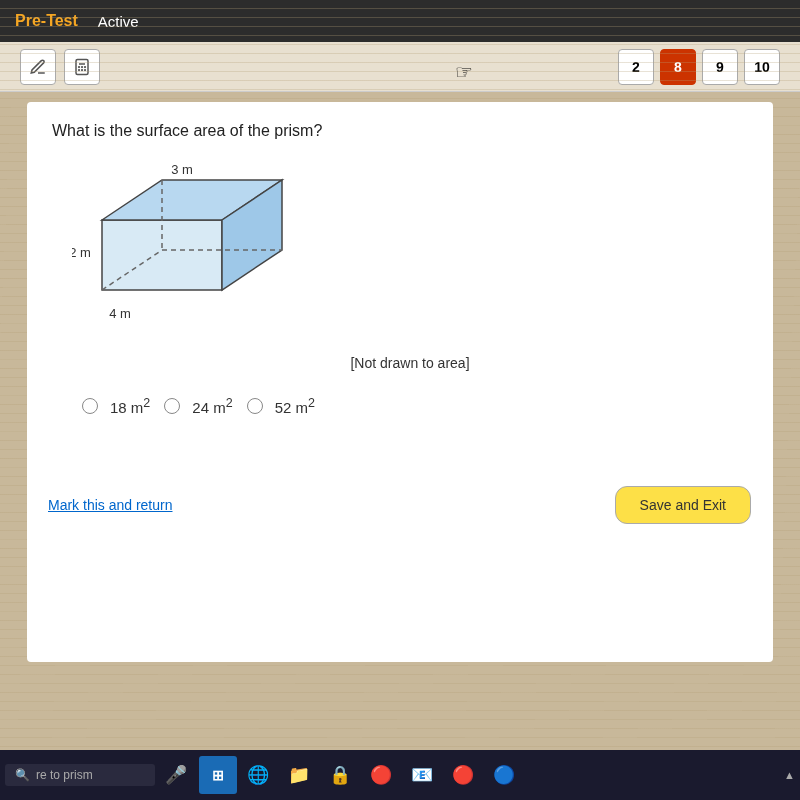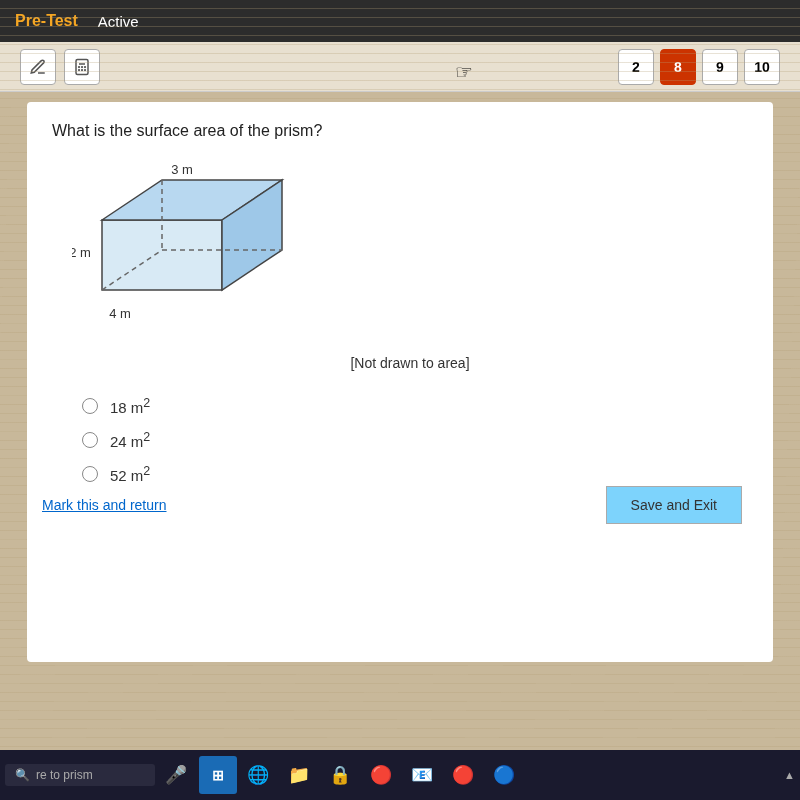--- a/index.html
+++ b/index.html
@@ -141,21 +141,20 @@
     .not-to-scale {
       text-align: center;
       color: #333;
       font-size: 14px;
       margin-bottom: 25px;
       margin-left: 20px;
     }
 
     .answer-options {
       display: flex;
-      flex-direction: column;
       gap: 14px;
       margin-left: 30px;
     }
 
     .option-row {
       display: flex;
       align-items: center;
       gap: 12px;
       cursor: pointer;
     }
@@ -171,40 +170,40 @@
 
     .option-text {
       font-size: 15px;
       color: #333;
     }
 
     .bottom-bar {
       position: absolute;
       bottom: 130px;
       left: 0;
-      right: 16px;
+      right: 1px;
       display: flex;
       align-items: center;
       justify-content: space-between;
-      padding: 8px 15px;
+      padding: 8px 21px;
     }
 
     .mark-return {
       color: #0066cc;
       font-size: 14px;
       text-decoration: underline;
       cursor: pointer;
       background: none;
       border: none;
     }
 
     .save-exit-btn {
-      background: #7dd3fc;
+      background: #fde047;
       border: 1px solid #aaa;
-      border-radius: 0;
+      border-radius: 12px;
       padding: 10px 24px;
       font-size: 14px;
       cursor: pointer;
       color: #333;
     }
 
     .taskbar {
       position: absolute;
       bottom: 0;
       left: 0;

